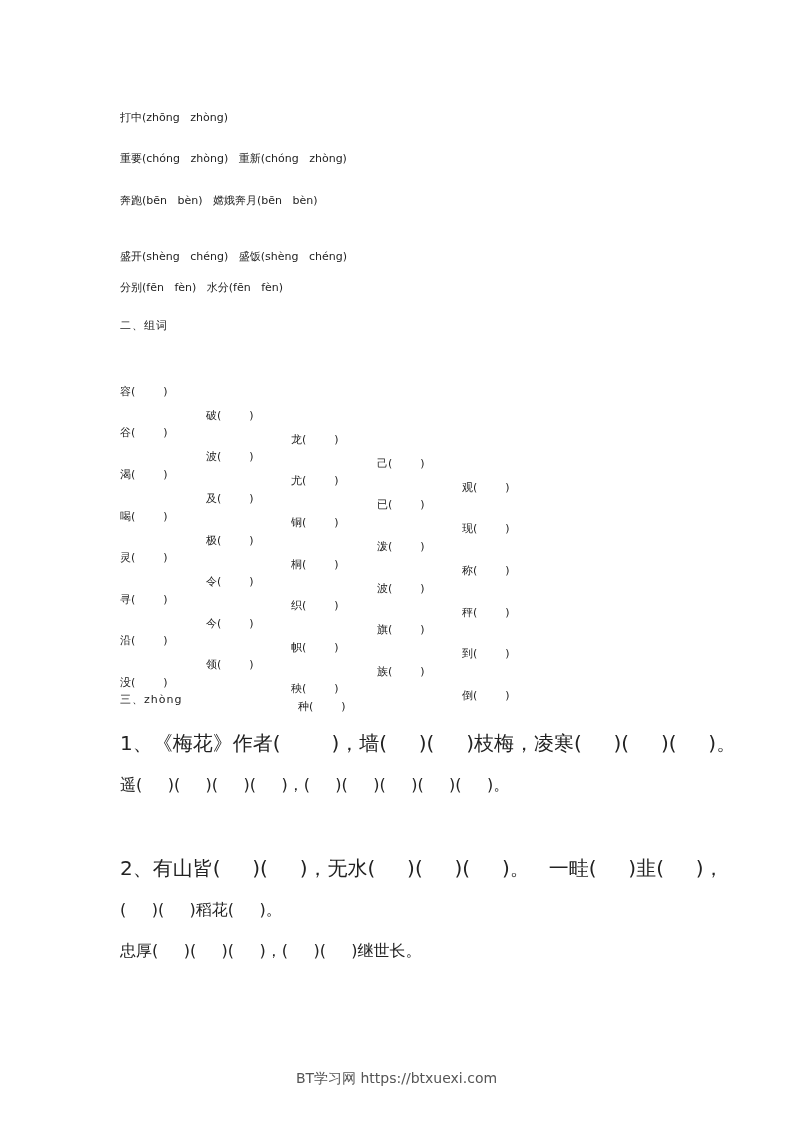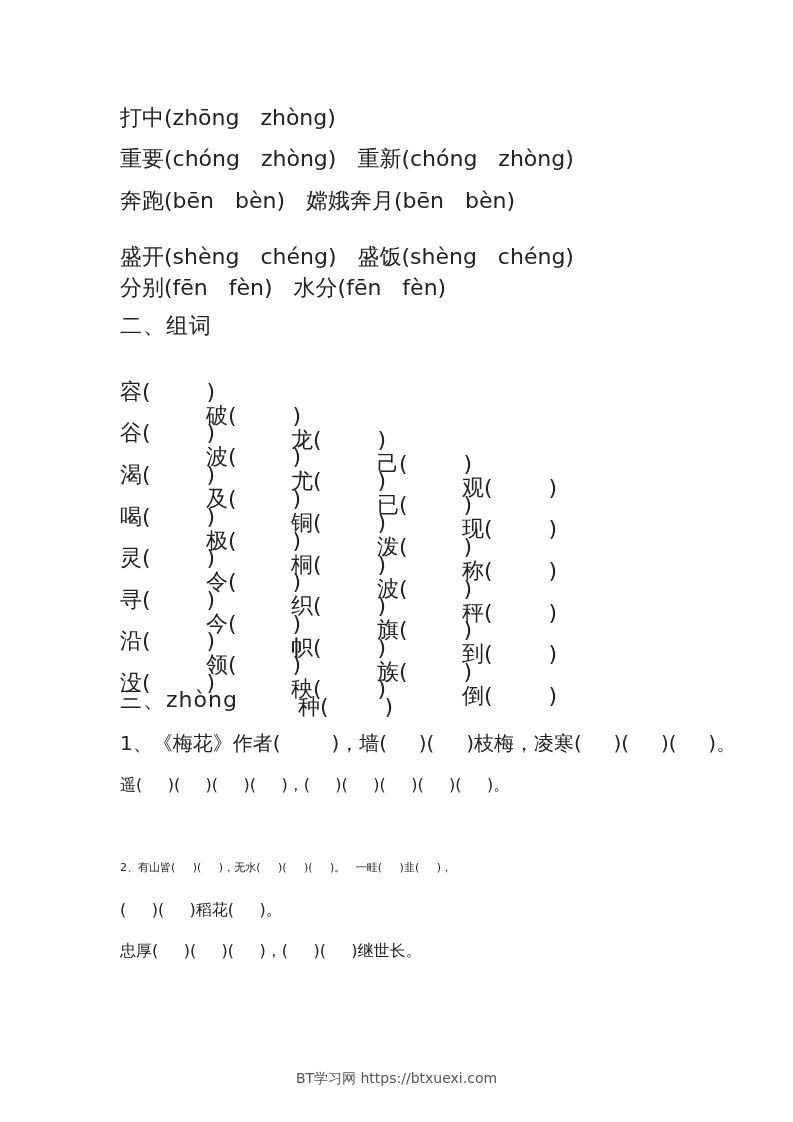--- a/index.html
+++ b/index.html
@@ -1,18 +1,18 @@
 <!DOCTYPE html>
 <html><head>
 <meta charset="utf-8">
 <style>
   html, body { margin: 0; padding: 0; background: #ffffff; }
   body { width: 793px; height: 1122px; position: relative; overflow: hidden;
          font-family: "DejaVu Sans", "Liberation Sans", sans-serif; color: #222; }
-  .line { position: absolute; left: 120px; font-size: 22px; line-height: 24px; white-space: pre; }
+  .line { position: absolute; left: 120px; font-size: 11px; line-height: 24px; white-space: pre; }
   .heading { font-weight: normal; letter-spacing: 1px; }
   .cell { position: absolute; white-space: pre; }
   .footer { position: absolute; top: 1070px; left: 0; width: 793px; text-align: center;
             font-size: 14px; color: #555; font-family: "DejaVu Sans", sans-serif; }
 </style>
 </head>
 <body>
 
 <div>
 
@@ -83,18 +83,18 @@
     <div class="line" style="top:647px; left:0; width:793px; height:24px;">
       <span class="cell" style="left:120px">没(        )</span>
       <span class="cell" style="left:298px">种(        )</span>
     </div>
   </div>
 
   <div class="line heading" style="top:688px">三、zhòng</div>
   <div class="line" style="top:731px; font-size:20px;">1、《梅花》作者(        )，墙(     )(     )枝梅，凌寒(     )(     )(     )。</div>
   <div class="line" style="top:773px; font-size:16px;">遥(     )(     )(     )(     )，(     )(     )(     )(     )(     )。</div>
 
-  <div class="line" style="top:856px; font-size:11px;">2、有山皆(     )(     )，无水(     )(     )(     )。   一畦(     )韭(     )，</div>
+  <div class="line" style="top:856px; font-size:20px;">2、有山皆(     )(     )，无水(     )(     )(     )。   一畦(     )韭(     )，</div>
   <div class="line" style="top:898px; font-size:16px;">(     )(     )稻花(     )。</div>
   <div class="line" style="top:939px; font-size:16px;text-align:center;">忠厚(     )(     )(     )，(     )(     )继世长。</div>
 
   <div class="footer">BT学习网 https://btxuexi.com</div>
 </div>
 
 </body></html>

